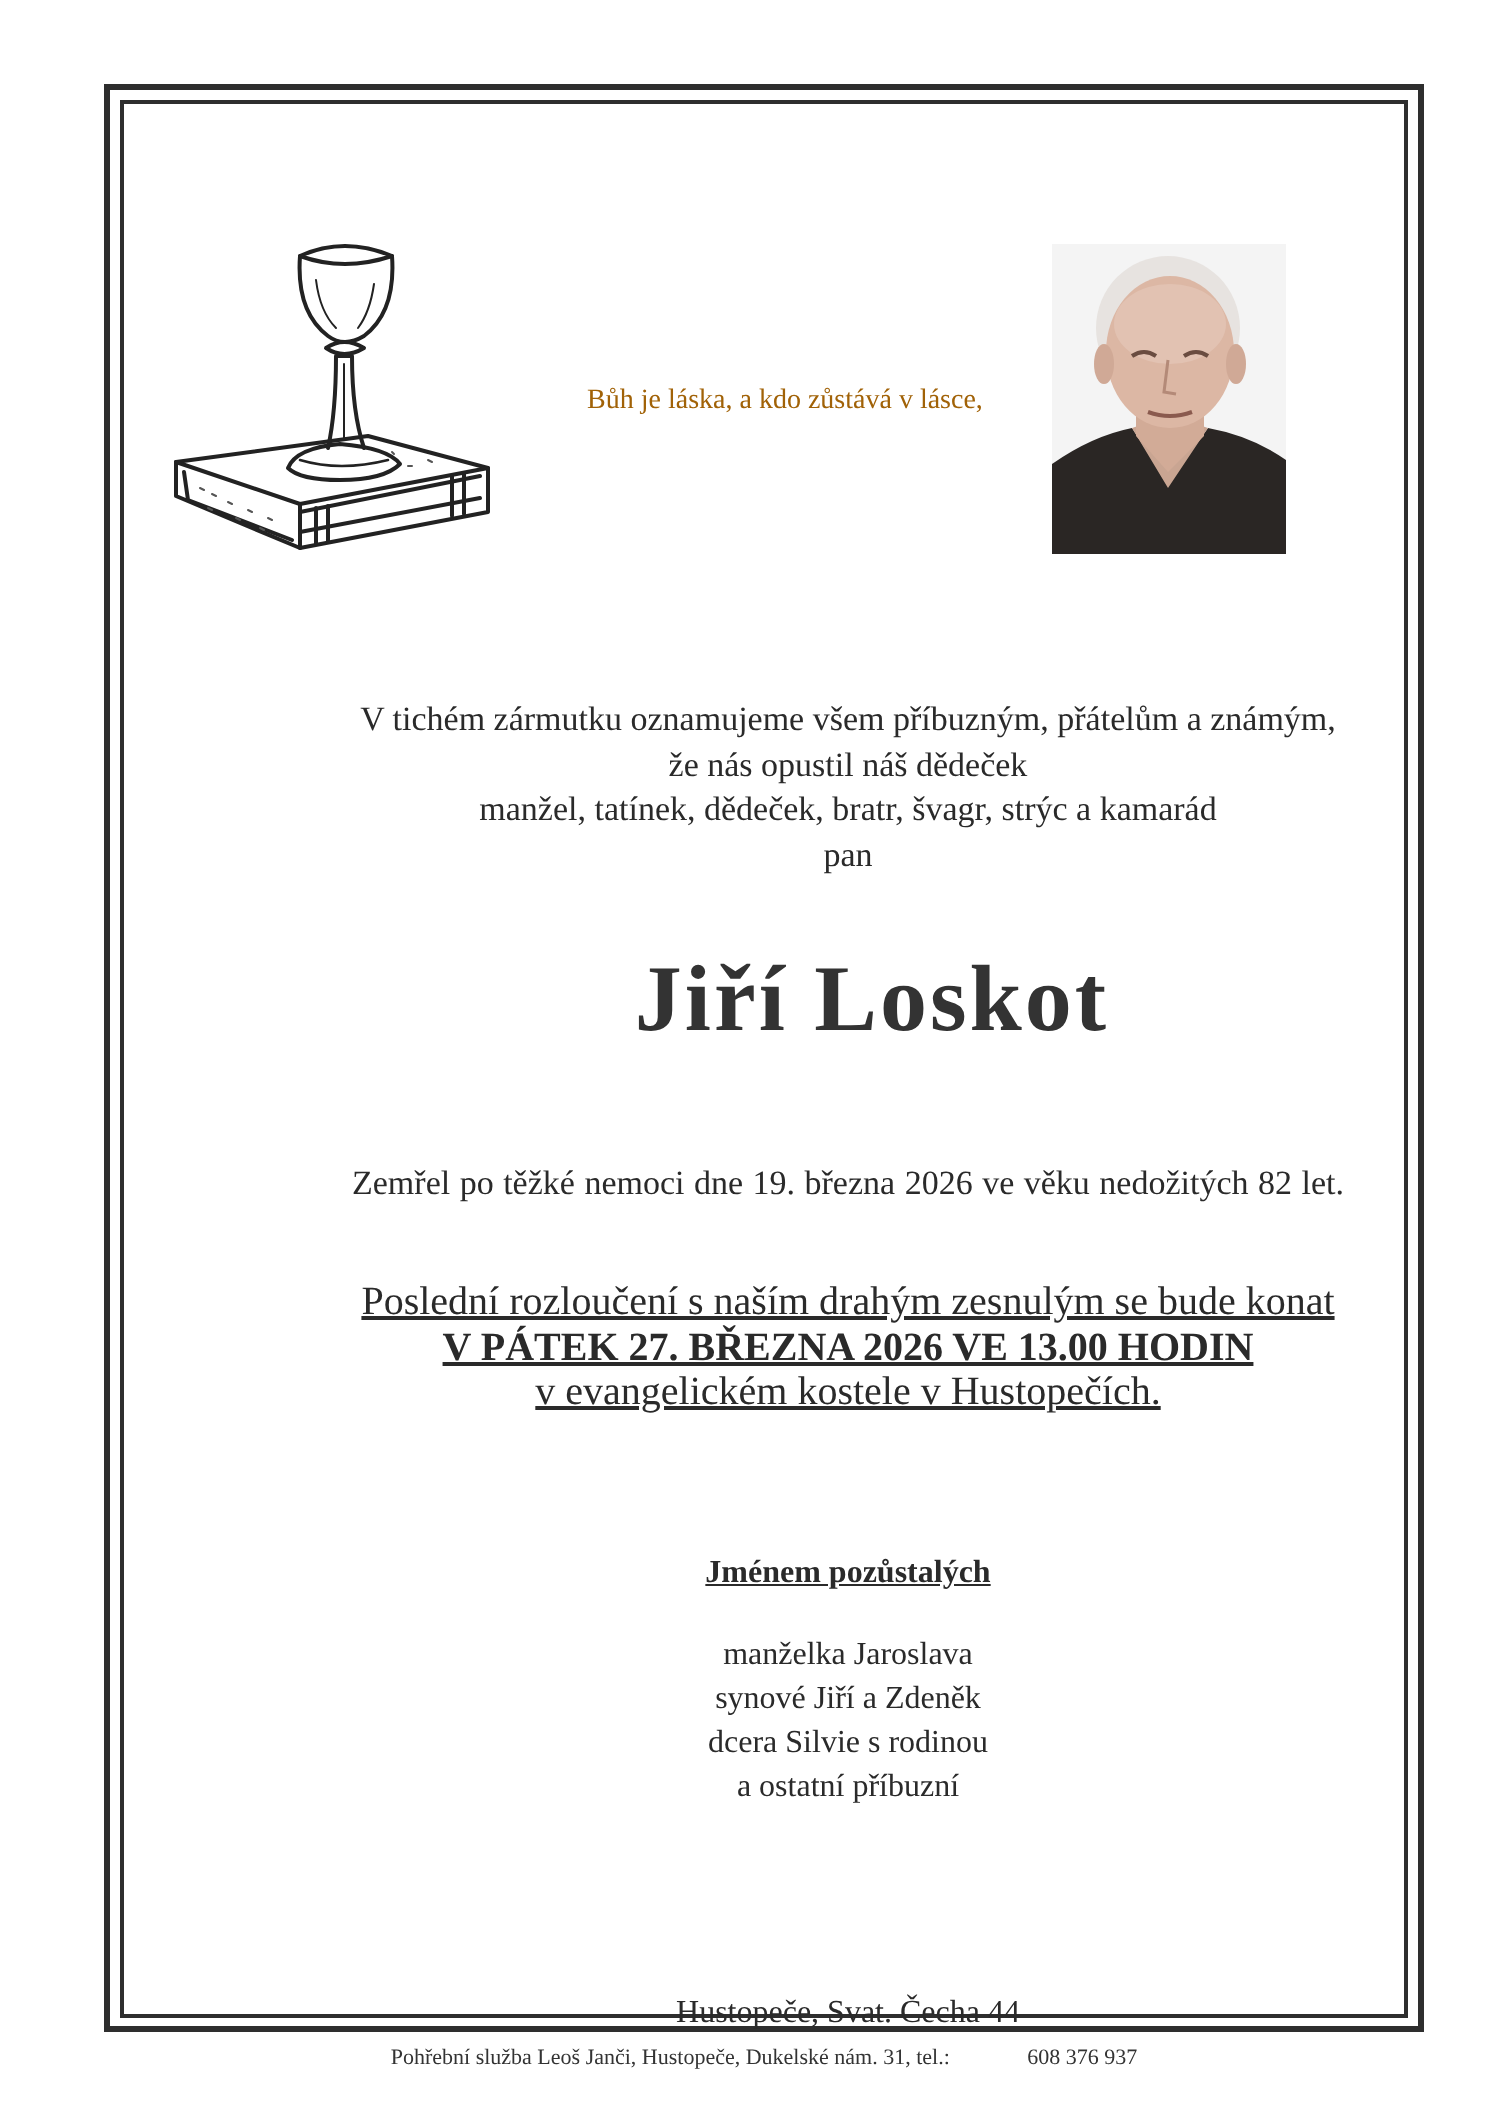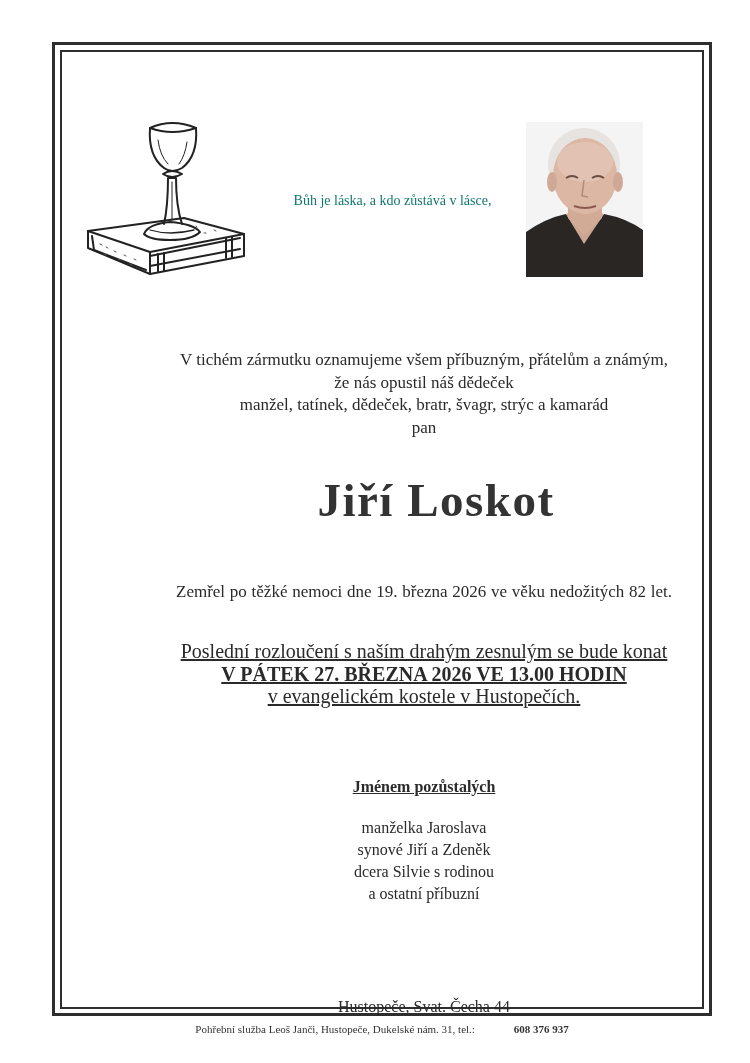--- a/index.html
+++ b/index.html
@@ -13,21 +13,21 @@
   }
   .frame-inner {
     position: absolute; left: 60px; top: 50px; width: 640px; height: 955px;
     border: 2px solid #2e2e2e;
   }
   .chalice {
     position: absolute; left: 84px; top: 116px; width: 168px; height: 170px;
   }
   .motto {
     position: absolute; left: 250px; top: 191px; width: 285px;
-    font-size: 14px; line-height: 19px; text-align: center; color: #0f766e;
+    font-size: 14px; line-height: 19px; text-align: center; color: #a16207;
   }
   .motto div { white-space: nowrap; }
   .photo {
     position: absolute; left: 526px; top: 122px; width: 117px; height: 155px;
     background: #ffffff; overflow: hidden;
   }
   .block {
     position: absolute; left: 62px; width: 724px; text-align: center;
   }
   .intro { top: 349px; font-size: 17px; line-height: 22.5px; }
@@ -40,21 +40,21 @@
   .funeral .bold { font-weight: bold; }
   .signed-title {
     top: 776px; font-size: 16px; line-height: 22px; font-weight: bold; text-decoration: underline;
   }
   .signed-list { top: 817px; font-size: 16px; line-height: 22px; }
   .address { top: 960px; font-size: 16px; line-height: 22px; margin-top: 36px; }
   .footer {
     position: absolute; left: 62px; width: 640px; top: 1021px; text-align: center;
     font-size: 11px; line-height: 16px; color: #333;
   }
-  .footer .phone { font-weight: bold; padding-left: 36px; }
+  .footer .phone { font-weight: normal; padding-left: 36px; }
 </style>
 </head>
 <body>
 
 <div class="frame-outer"></div>
 <div class="frame-inner"></div>
 
 <div class="chalice">
   <svg width="168" height="170" viewBox="0 0 168 170" xmlns="http://www.w3.org/2000/svg">
     <g fill="none" stroke="#222" stroke-width="2" stroke-linejoin="round" stroke-linecap="round">

